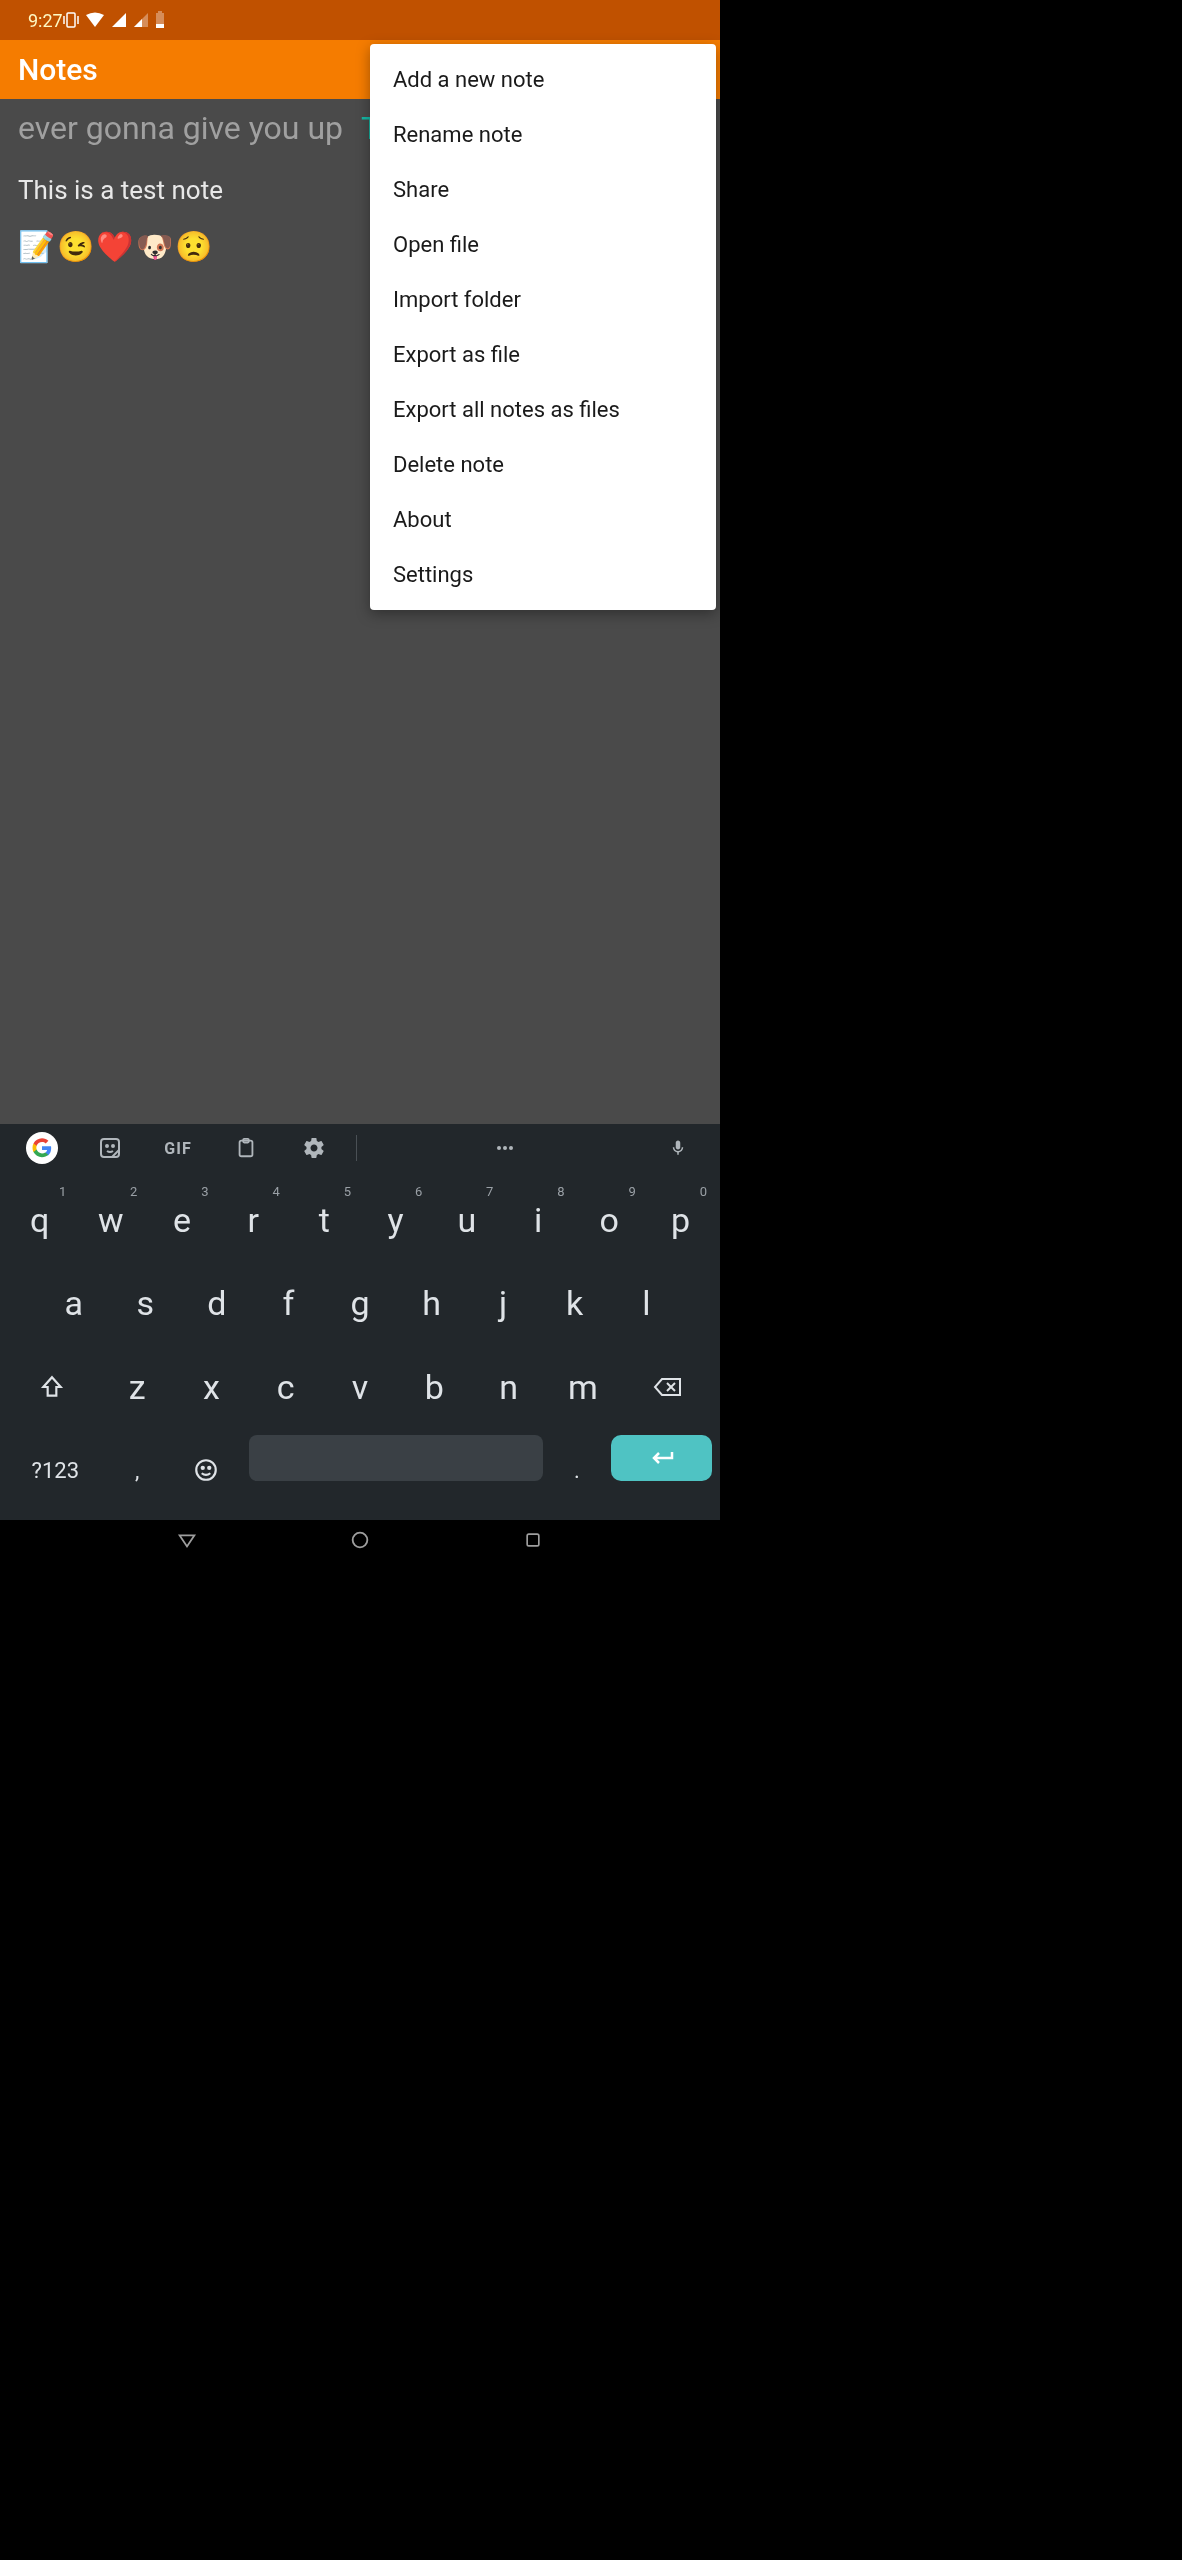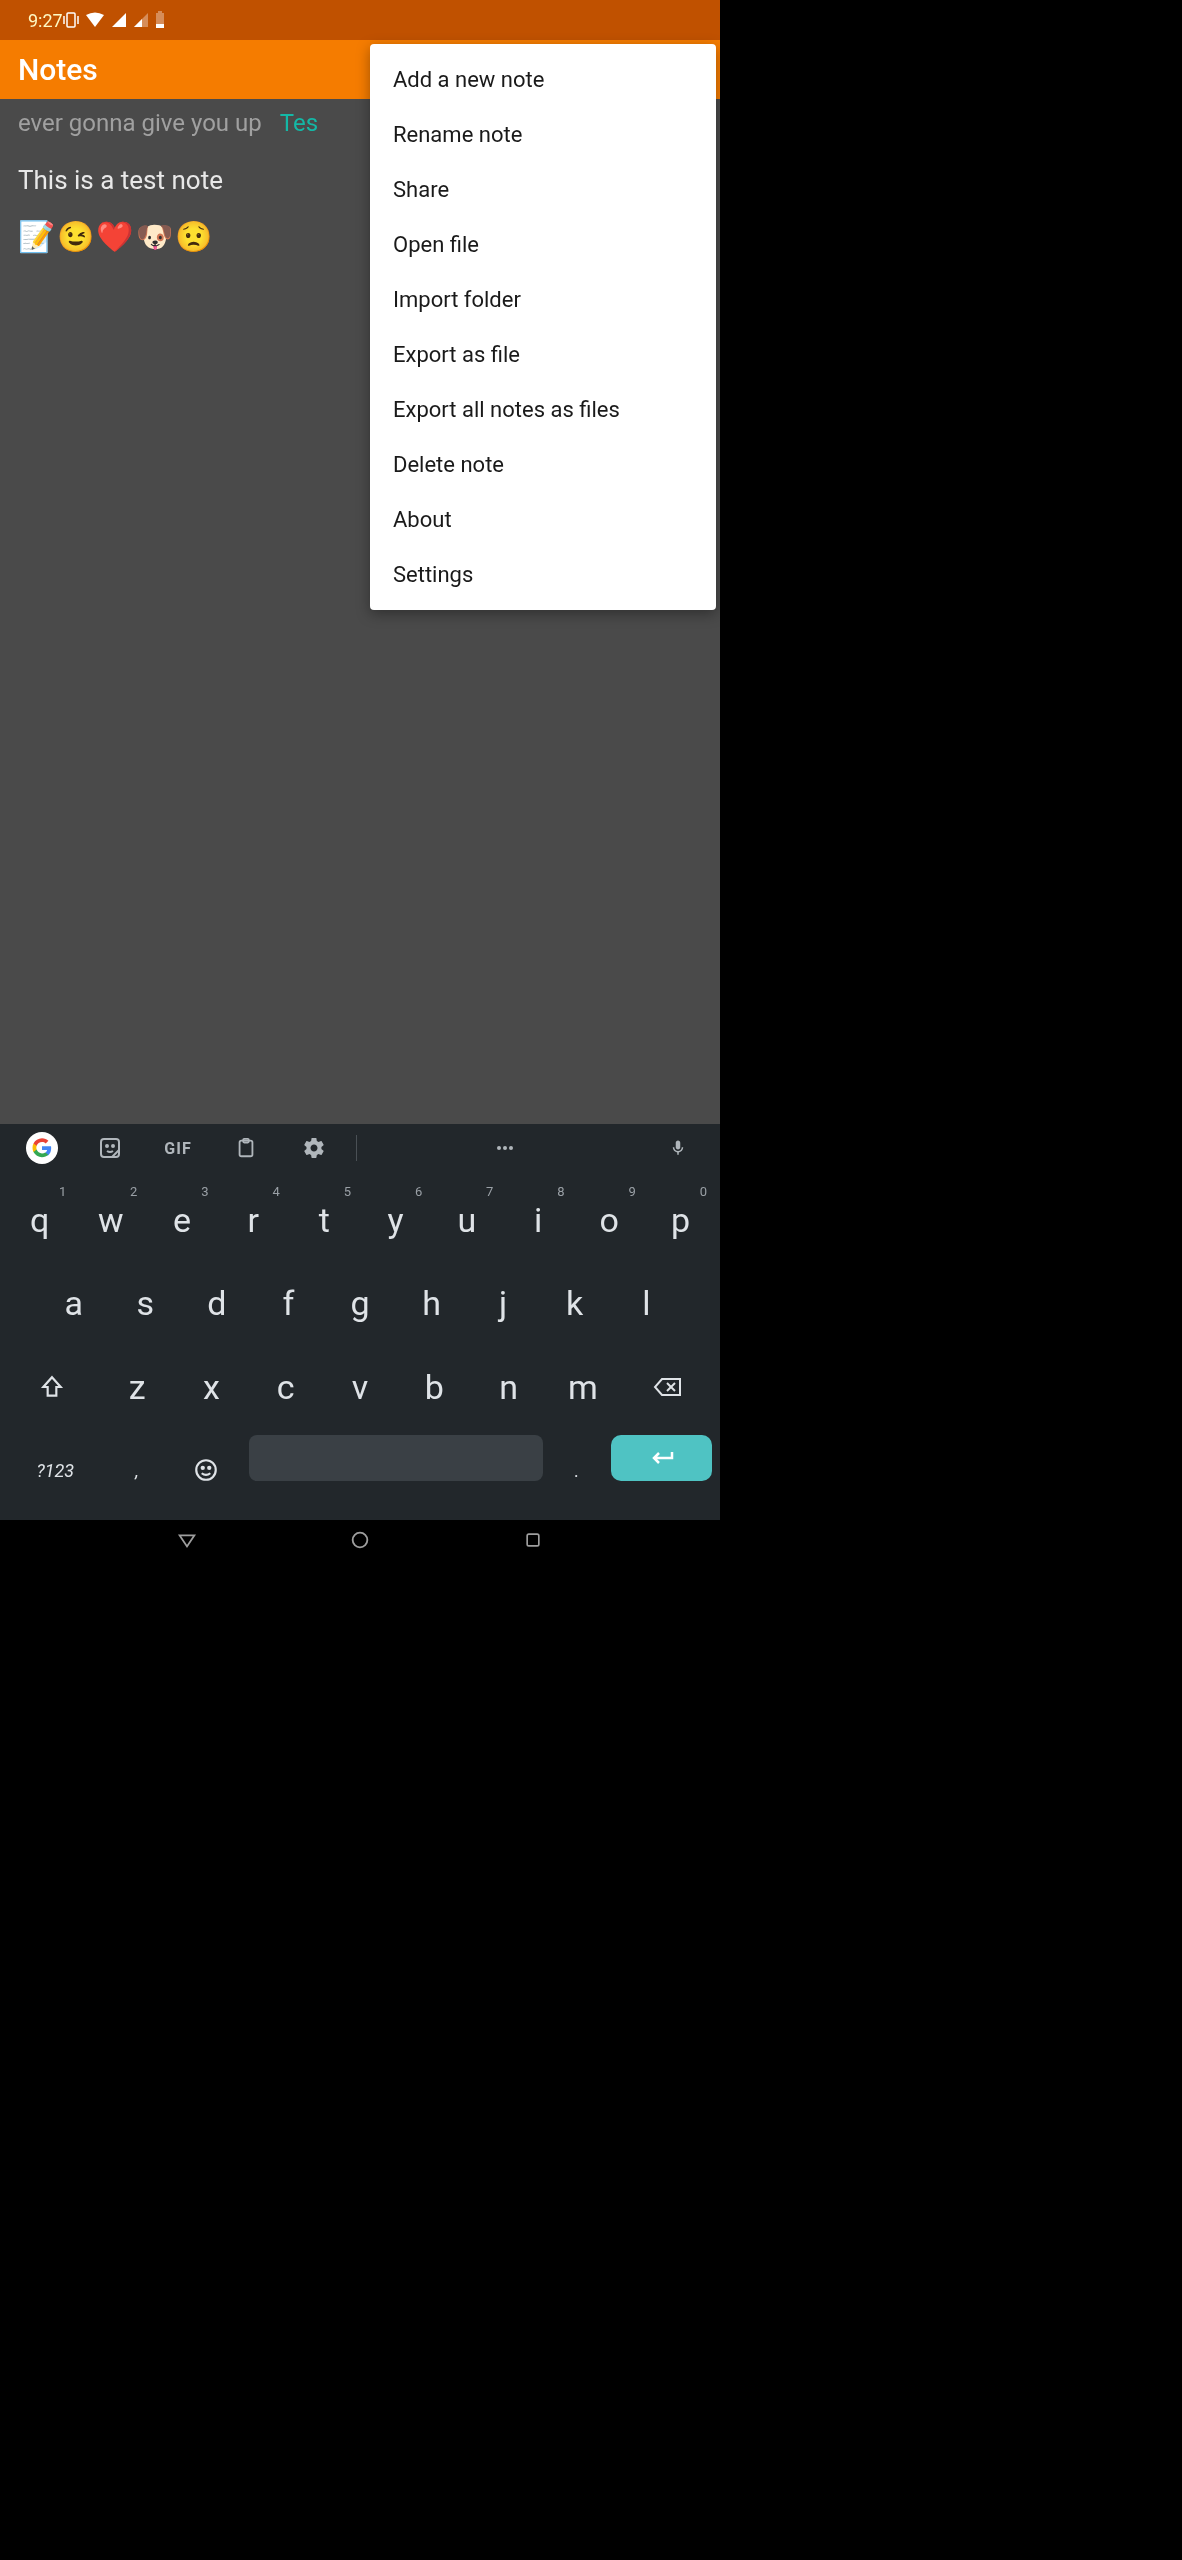--- a/index.html
+++ b/index.html
@@ -36,21 +36,21 @@
   }
   .app-title { font-size: 30px; font-weight: 500; }
 
   
   .tabs {
     display: flex;
     align-items: center;
     padding: 10px 18px;
     gap: 18px;
     color: #a0a0a0;
-    font-size: 24px;
+    font-size: 32px;
     background: #4a4a4a;
     white-space: nowrap;
     overflow: hidden;
   }
   .tab { color: #a0a0a0; }
   .tab.active { color: #14b8a6; }
 
   
   .content {
     padding: 14px 18px;
@@ -133,21 +133,21 @@
   }
   .key .hint {
     position: absolute;
     top: 3px;
     right: 8px;
     font-size: 13px;
     color: #9aa0a6;
   }
   .kb-row.middle { padding: 0 34px; }
   .key.shift, .key.backspace { flex: 1.3; }
-  .kb-row.action .key { font-size: 18px; font-style: italic; }
+  .kb-row.action .key { font-size: 22px; }
   .key.space { flex: 3.5; background: #3a4045; margin: 6px 4px; border-radius: 8px; height: 46px; }
   .key.enter {
     flex: 1.2;
     background: #4fc3c3;
     color: #fff;
     border-radius: 10px;
     margin: 6px 4px;
     height: 46px;
     display:flex;align-items:center;justify-content:center;
   }

